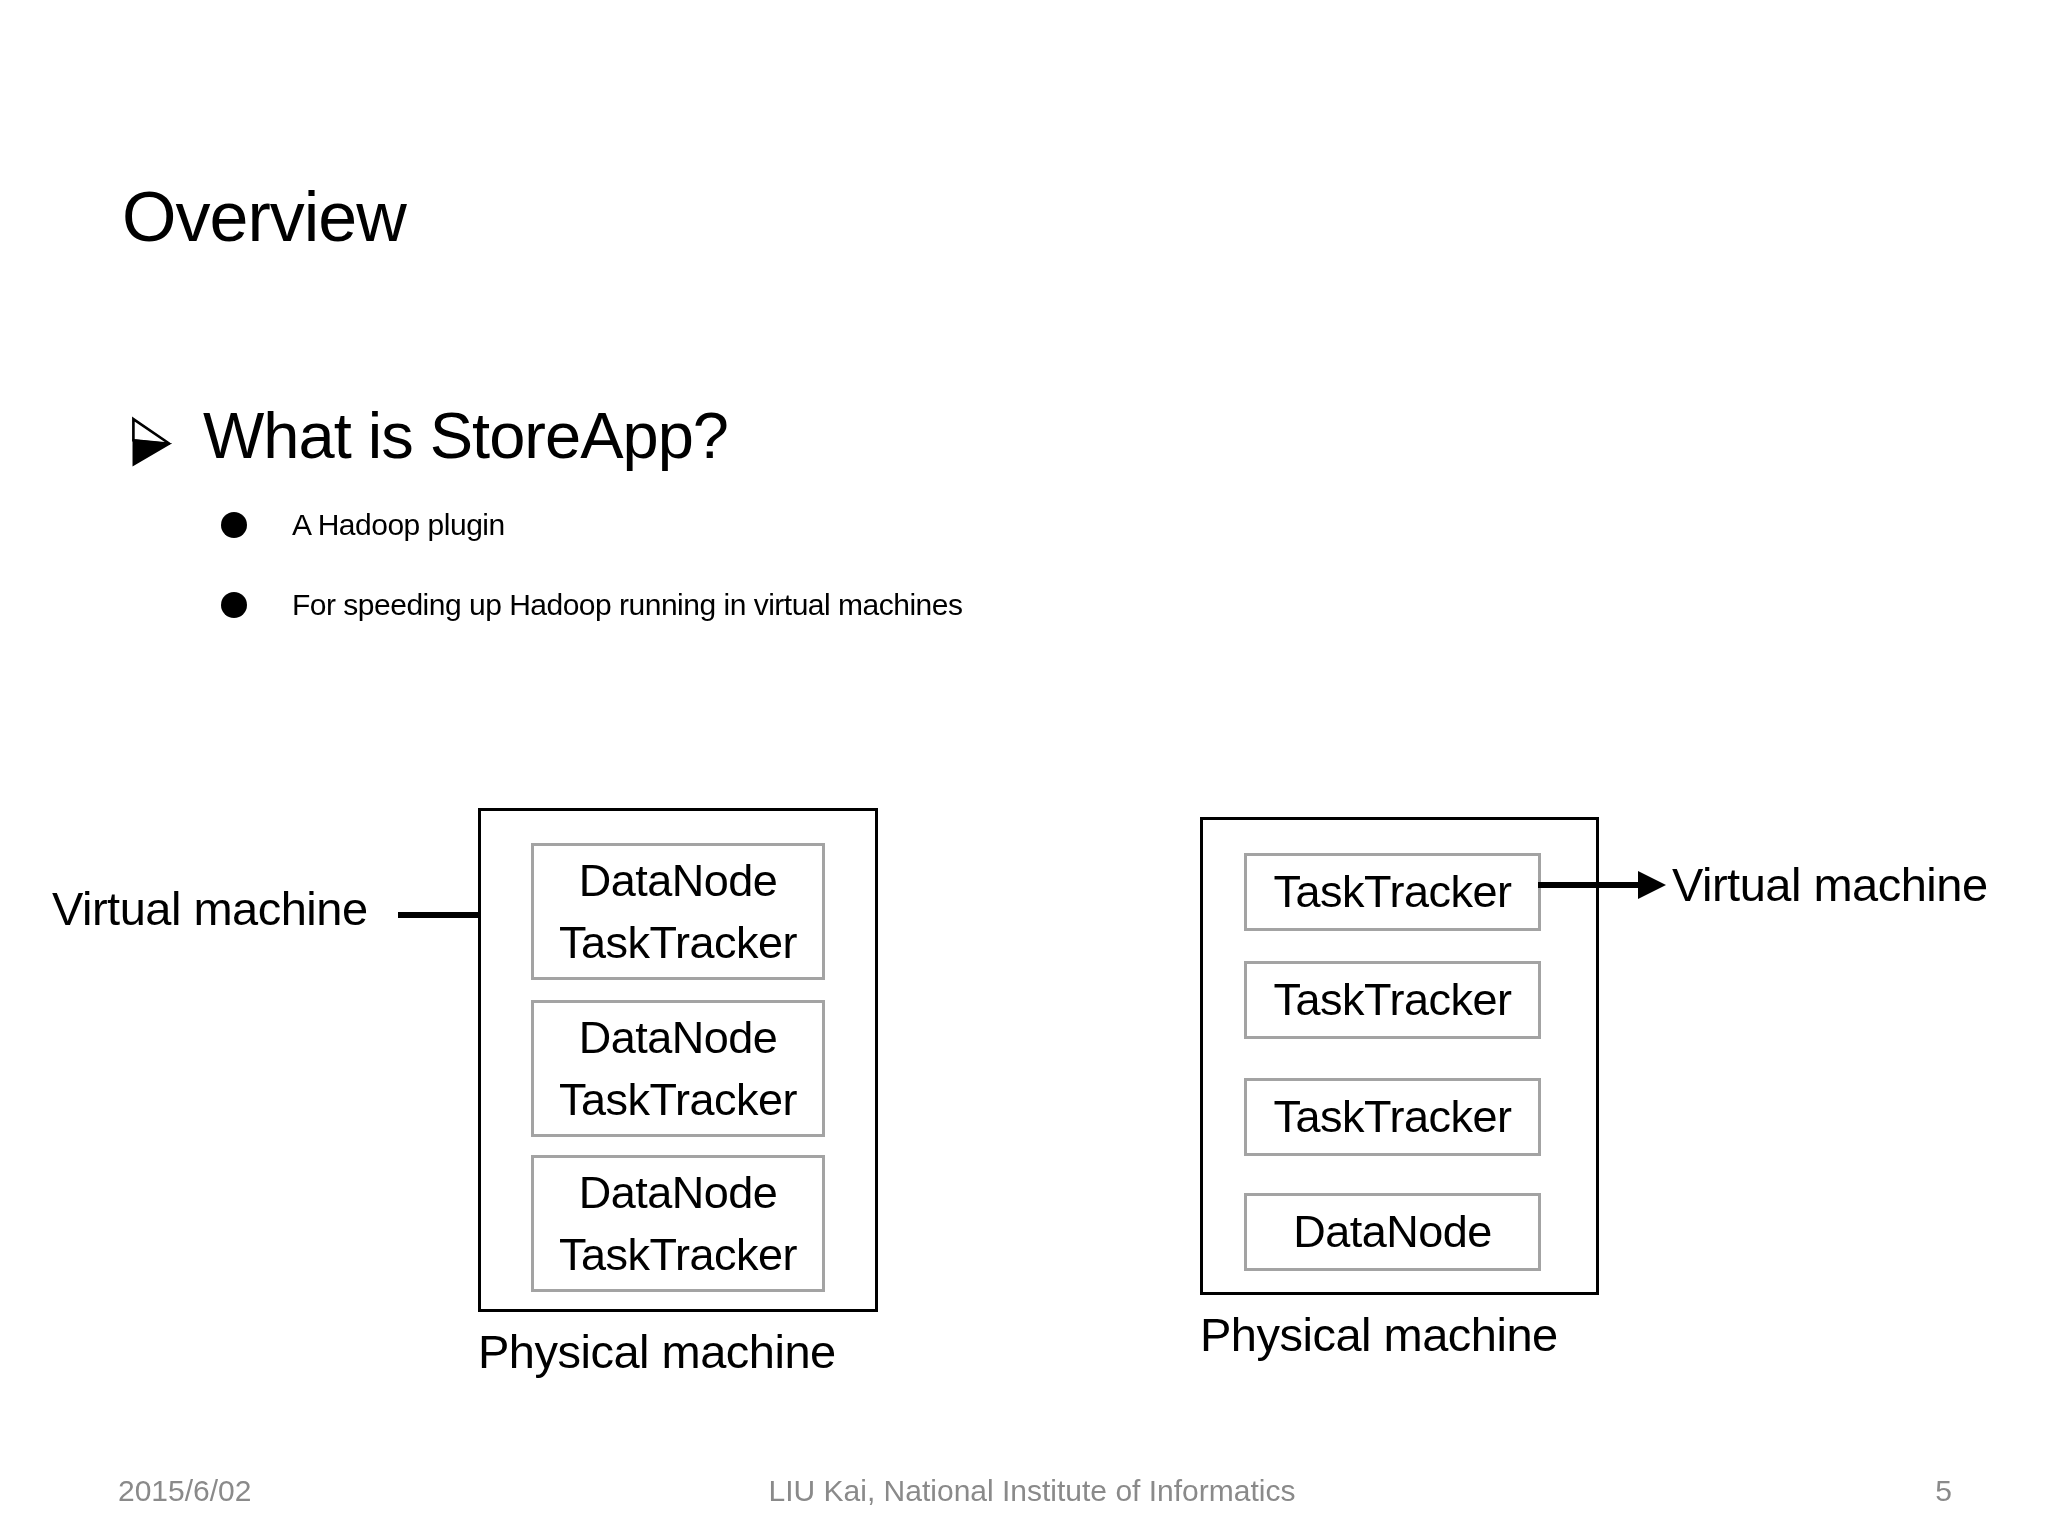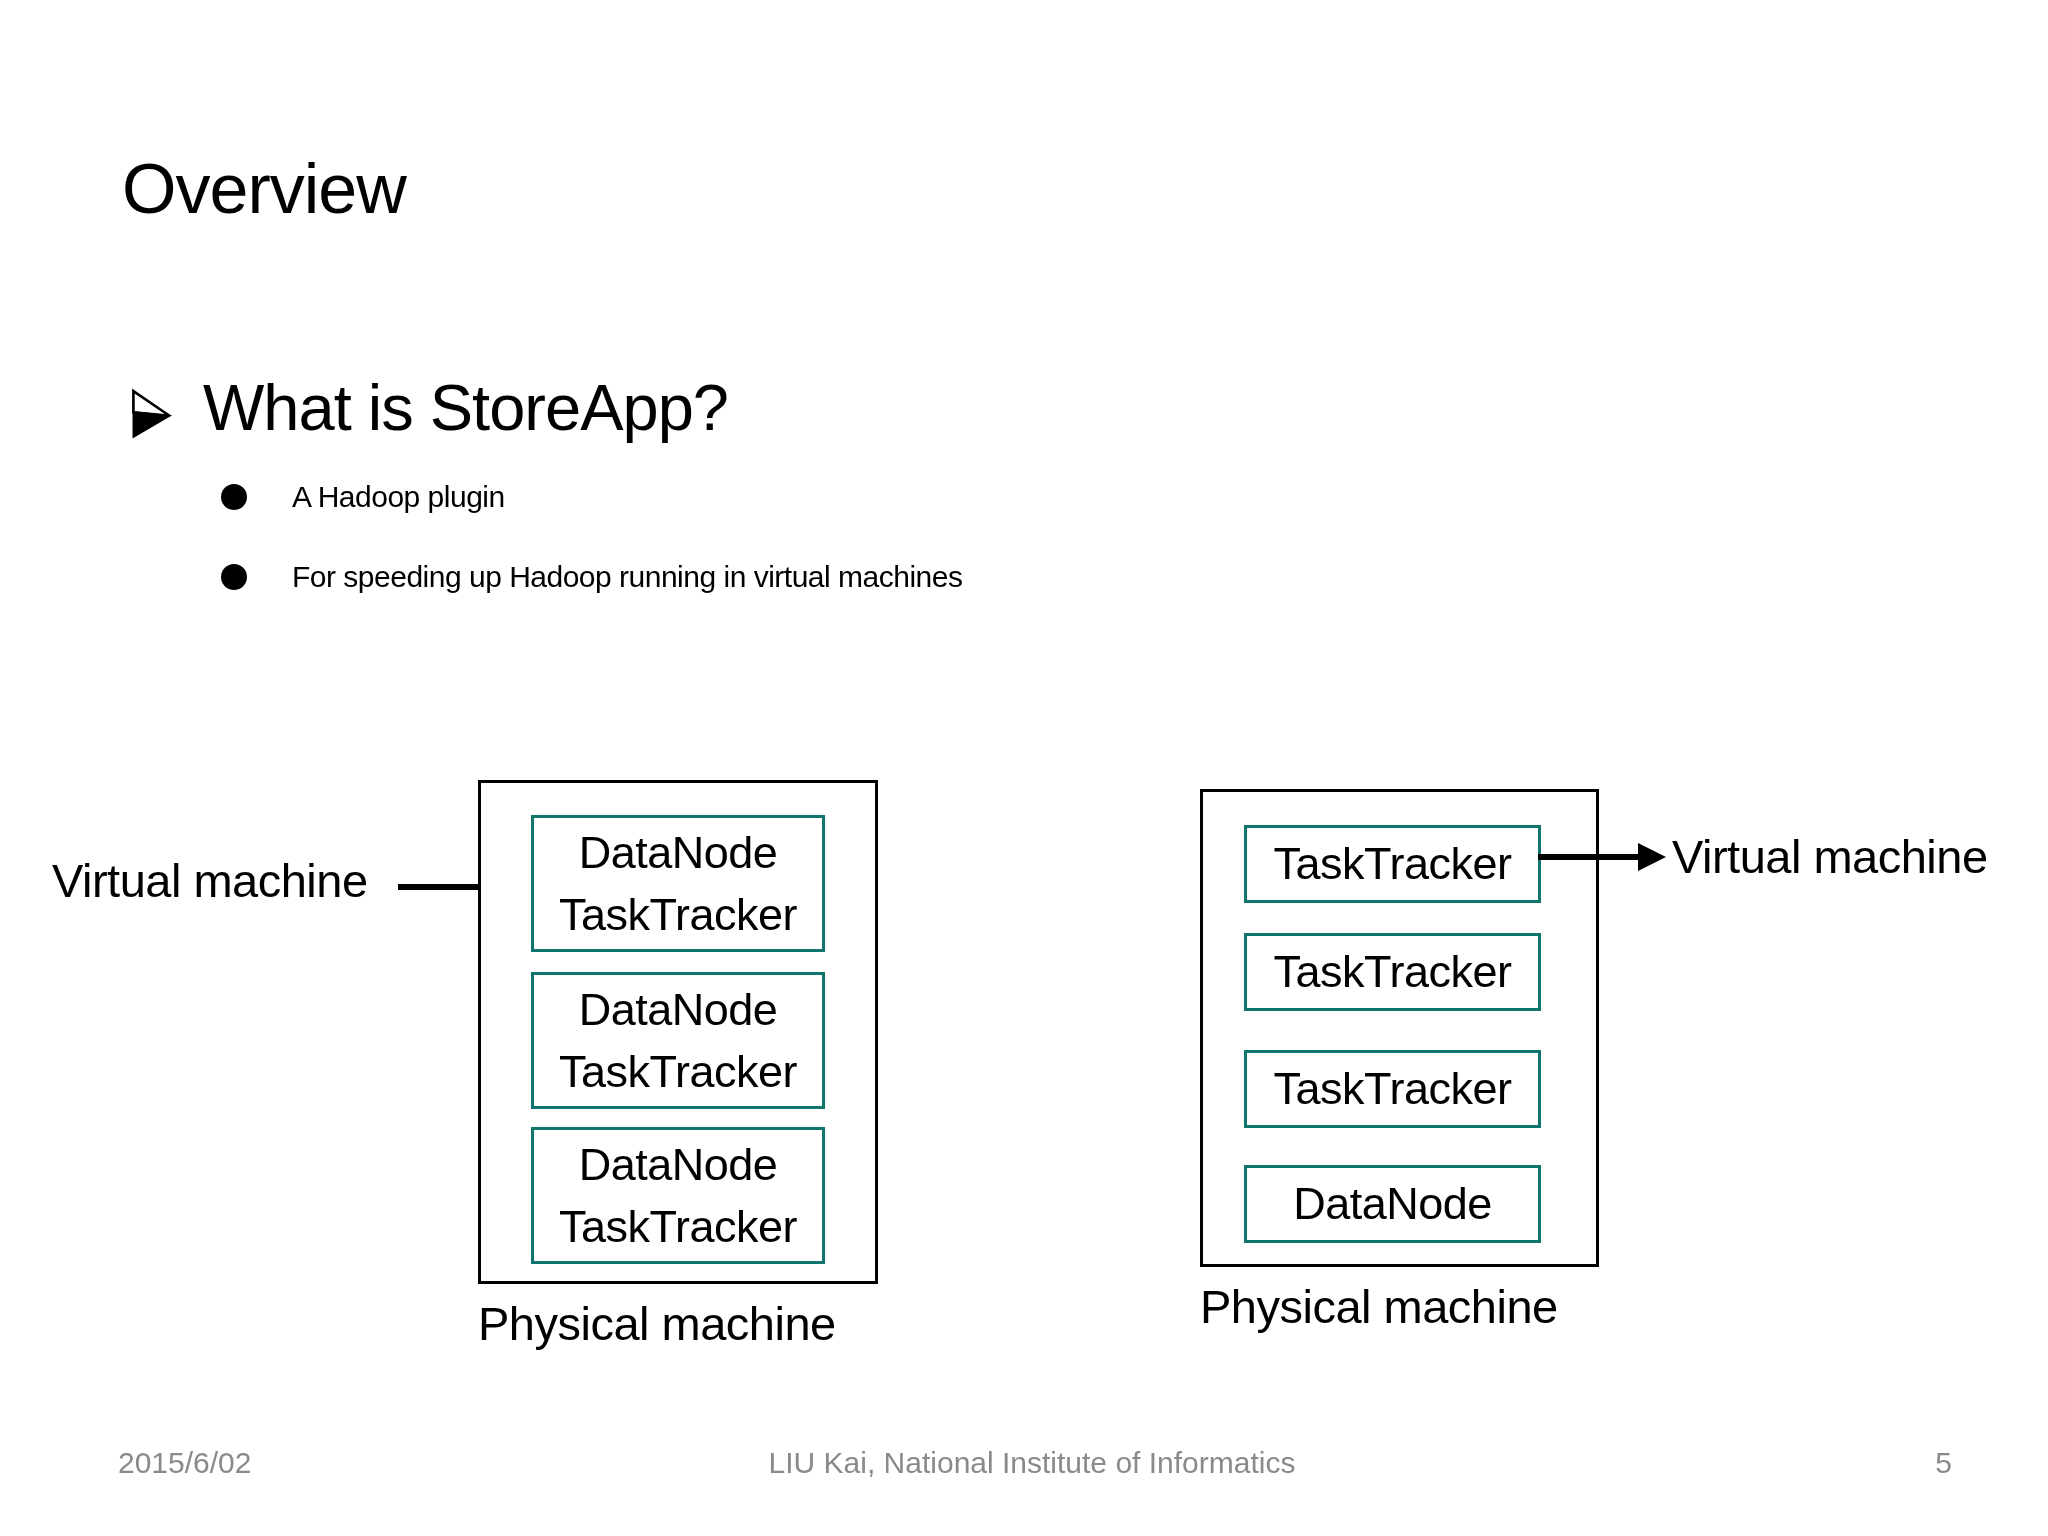--- a/index.html
+++ b/index.html
@@ -6,21 +6,21 @@
   html, body { background: #ffffff; }
   .slide {
     position: relative;
     width: 2048px;
     height: 1536px;
     background: #ffffff;
     font-family: "Liberation Sans", sans-serif;
     color: #000000;
     overflow: hidden;
   }
-  .abs { position: absolute; }
+  .abs { position: absolute; margin-top: 28px; }
 
   .title {
     left: 122px; top: 149px;
     font-size: 70px; line-height: 80px;
     letter-spacing: -1px;
     white-space: nowrap;
   }
 
   .heading-row {
     left: 129px; top: 372px;
@@ -62,21 +62,21 @@
   }
   .vm-label-left  { left: 52px;  top: 854px; }
   .vm-label-right { left: 1672px; top: 830px; }
 
   .machine-box { border: 3px solid #000; background: #fff; }
   .machine-box.left  { left: 478px;  top: 780px; width: 400px; height: 504px; }
   .machine-box.right { left: 1200px; top: 789px; width: 399px; height: 478px; }
 
   .vm-box {
     position: absolute;
-    border: 3px solid #0f766e; background: #fff;
+    border: 3px solid #a3a3a3; background: #fff;
     display: flex; flex-direction: column;
     align-items: center; justify-content: center;
     text-align: center;
   }
   .machine-box.left .vm-box { left: 50px; width: 294px; height: 137px; }
   .machine-box.left .vm-box.v1 { top: 32px; }
   .machine-box.left .vm-box.v2 { top: 189px; }
   .machine-box.left .vm-box.v3 { top: 344px; }
   .machine-box.right .vm-box { left: 41px; width: 297px; height: 78px; }
   .machine-box.right .vm-box.v1 { top: 33px; }

